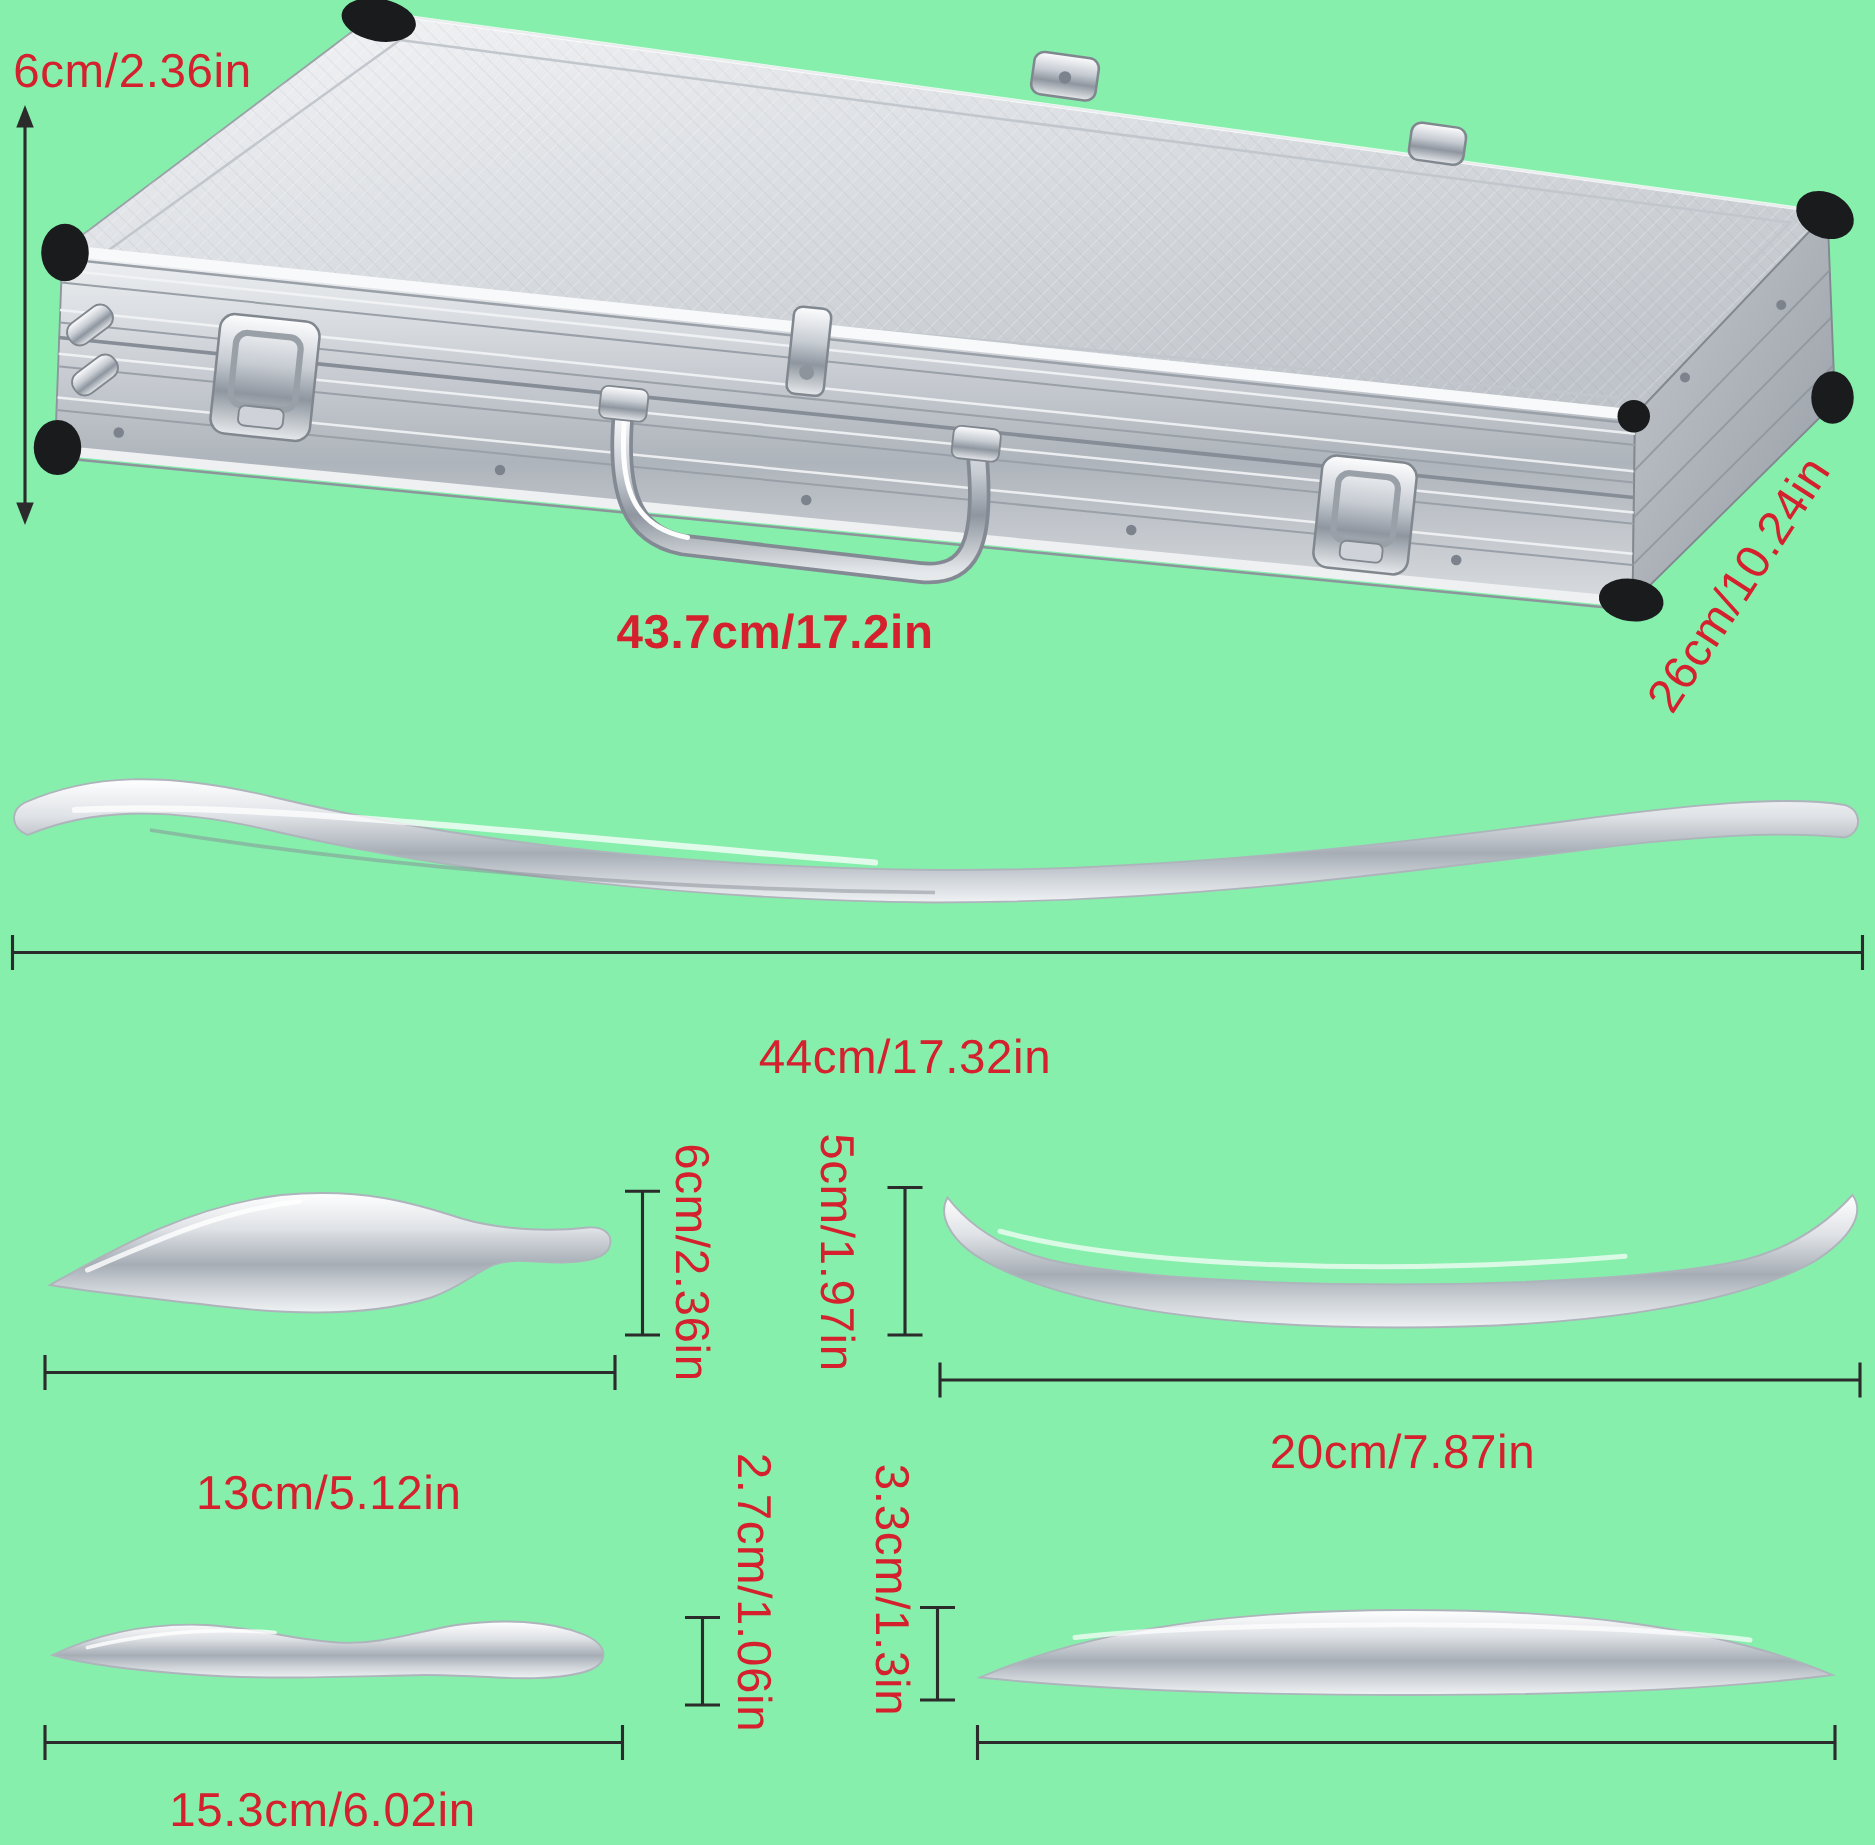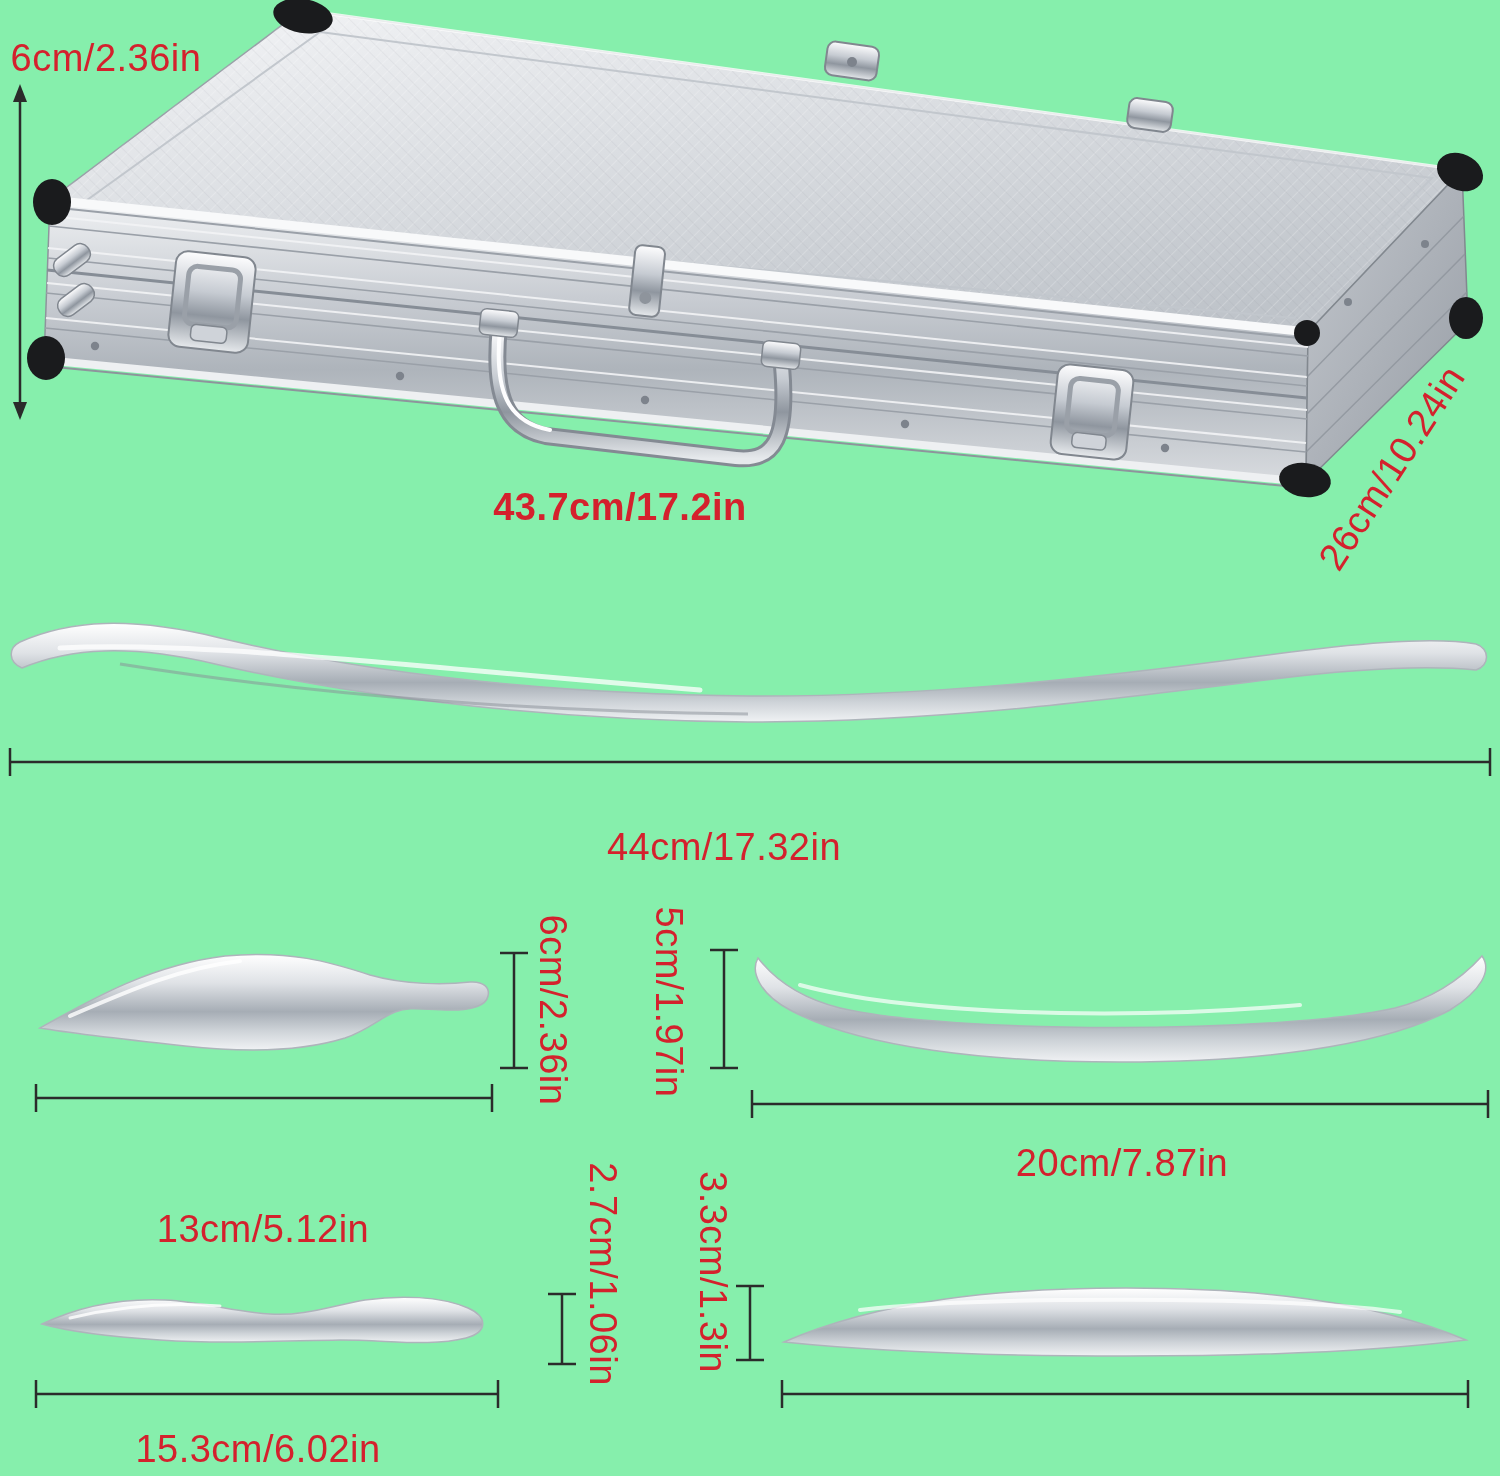--- a/index.html
+++ b/index.html
@@ -252,21 +252,21 @@
   <div class="dim-label" style="left:106px; top:58px;">6cm/2.36in</div>
 
   <div class="dim-label" style="left:620px; top:507px;font-weight:bold;">43.7cm/17.2in</div>
 
   <div class="dim-label rotdiag" style="left:1392px; top:468px;">26cm/10.24in</div>
 
   <div class="dim-label" style="left:724px; top:832px;margin-top:15px;">44cm/17.32in</div>
 
   <div class="dim-label rot90" style="left:552px; top:1010px;">6cm/2.36in</div>
 
-  <div class="dim-label" style="left:263px; top:1229px;">13cm/5.12in</div>
+  <div class="dim-label" style="left:263px; top:1196px;">13cm/5.12in</div>
 
   <div class="dim-label rot90" style="left:668px; top:1002px;">5cm/1.97in</div>
 
   <div class="dim-label" style="left:1122px; top:1163px;">20cm/7.87in</div>
 
   <div class="dim-label rot90" style="left:602px; top:1274px;">2.7cm/1.06in</div>
 
   <div class="dim-label" style="left:258px; top:1449px;">15.3cm/6.02in</div>
 
   <div class="dim-label rot90" style="left:712px; top:1272px;">3.3cm/1.3in</div>

